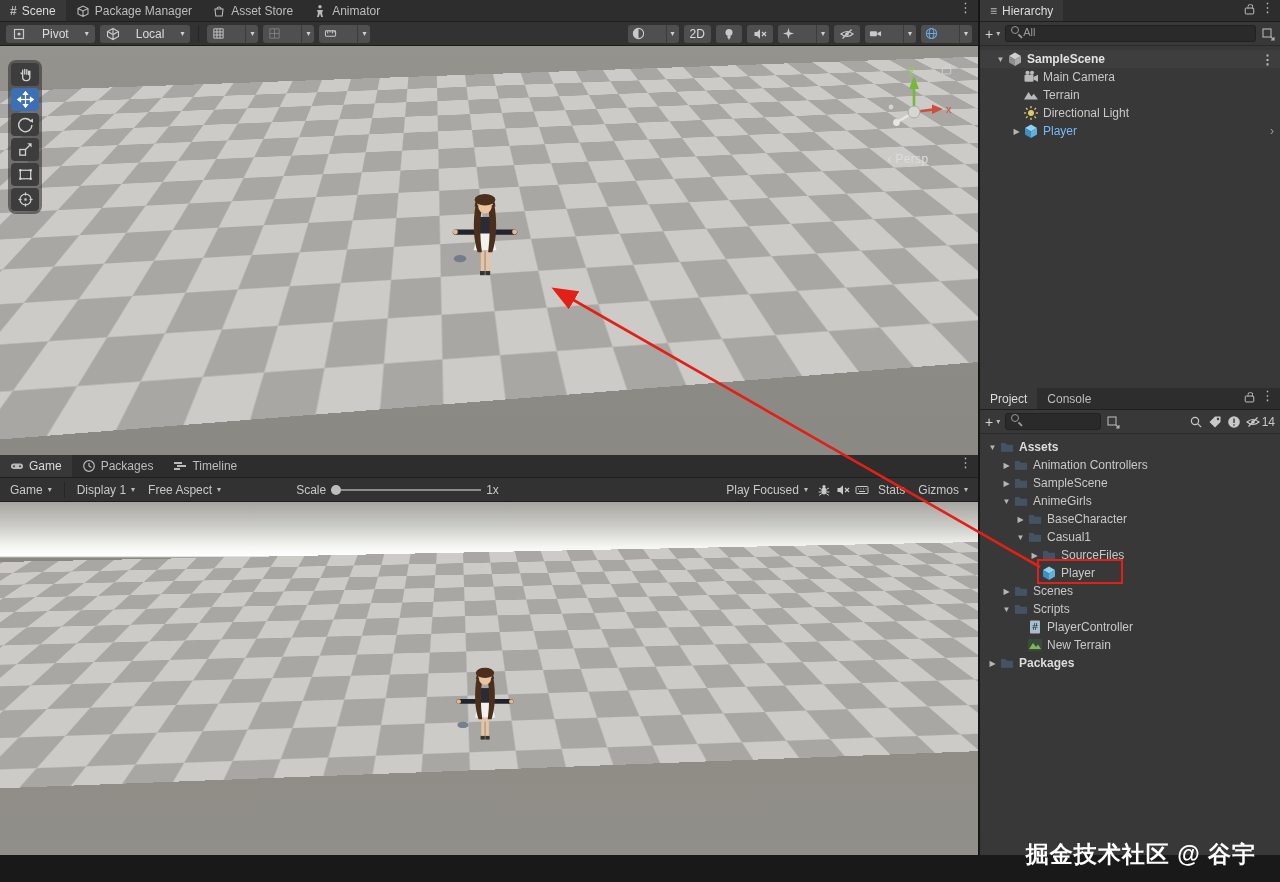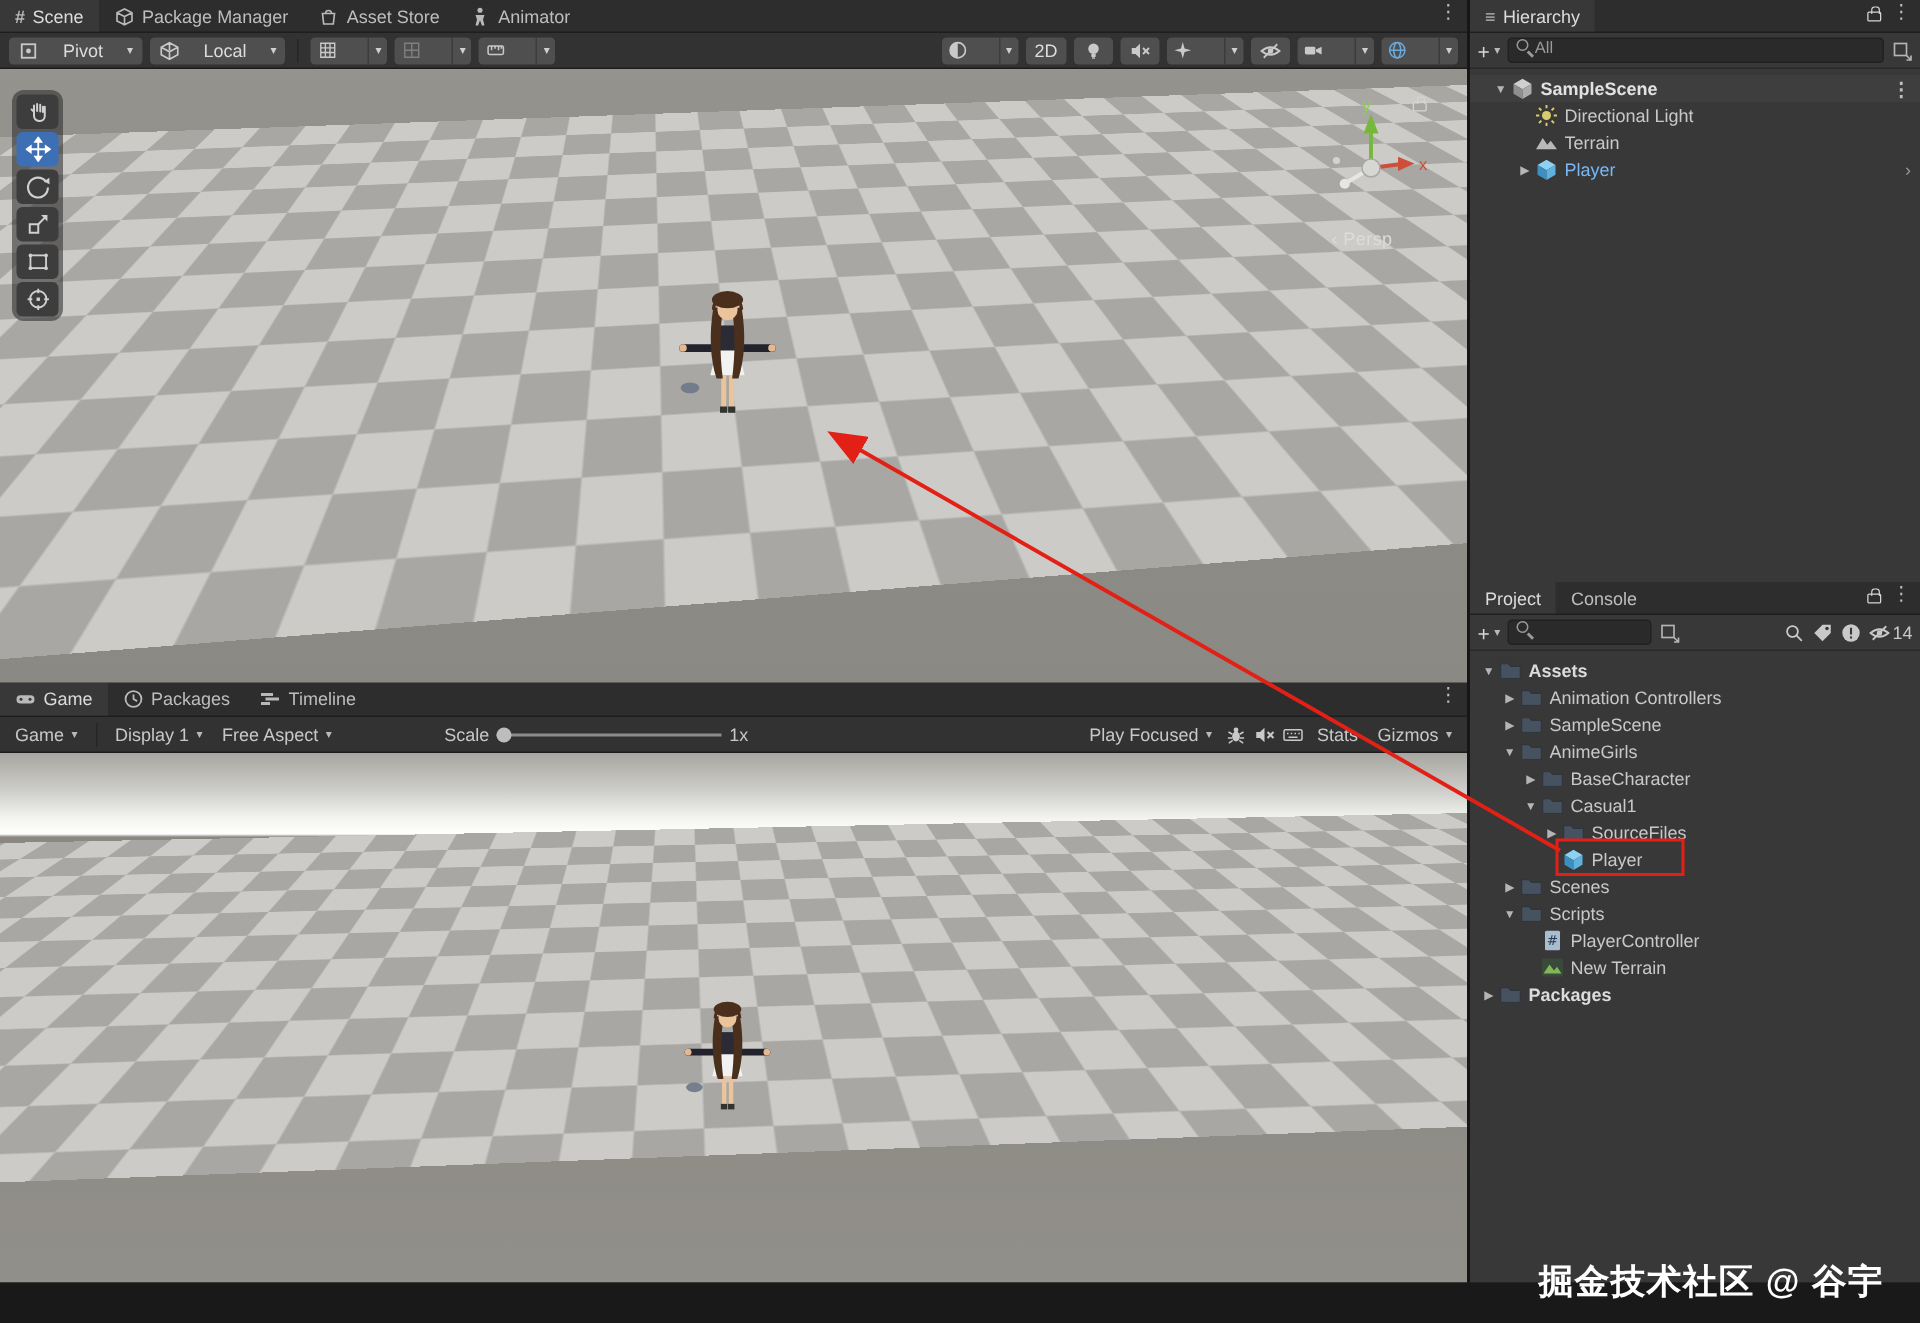--- a/index.html
+++ b/index.html
@@ -503,44 +503,55 @@
             <path d="M8 1.5 L14 5 L8 8.5 L2 5 Z" fill="#cfcfcf"></path>
             <path d="M2 5 L8 8.5 V15 L2 11.5 Z" fill="#8f8f8f"></path>
             <path d="M14 5 L8 8.5 V15 L14 11.5 Z" fill="#ababab"></path>
           </svg>
         </span>
       <span class="lbl">SampleScene</span>
       <span class="menu-dots" style="margin-left:auto">⋮</span>
     </div>
     <div class="trow" style="padding-left:43px">
       <span class="ricon">
+          <svg viewBox="0 0 16 16" fill="#b9b9b9">
+            <circle cx="4.5" cy="3.8" r="2.1"></circle>
+            <circle cx="9" cy="3.8" r="2.1"></circle>
+            <rect x="1.5" y="5.8" width="9" height="7" rx="1"></rect>
+            <path d="M10.5 8 L15 5.8 V12.8 L10.5 10.6 Z"></path>
+          </svg>
+        </span>
+      <span class="lbl">Main Camera</span>
+    </div>
+    <div class="trow" style="padding-left:43px">
+      <span class="ricon">
+          <svg viewBox="0 0 16 16">
+            <path d="M1 12.5 L5.5 5 L8.5 9.5 L10.8 6.8 L15 12.5 Z" fill="#b9b9b9"></path>
+          </svg>
+        </span>
+      <span class="lbl">Terrain</span>
+    </div>
+    <div class="trow" style="padding-left:43px">
+      <span class="ricon">
           <svg viewBox="0 0 16 16">
             <circle cx="8" cy="8" r="3" fill="#d8ca6e"></circle>
             <g stroke="#d8ca6e" stroke-width="1.3">
               <line x1="8" y1="1" x2="8" y2="3.2"></line>
               <line x1="8" y1="12.8" x2="8" y2="15"></line>
               <line x1="1" y1="8" x2="3.2" y2="8"></line>
               <line x1="12.8" y1="8" x2="15" y2="8"></line>
               <line x1="3" y1="3" x2="4.6" y2="4.6"></line>
               <line x1="11.4" y1="11.4" x2="13" y2="13"></line>
               <line x1="13" y1="3" x2="11.4" y2="4.6"></line>
               <line x1="3" y1="13" x2="4.6" y2="11.4"></line>
             </g>
           </svg>
         </span>
       <span class="lbl">Directional Light</span>
     </div>
-    <div class="trow" style="padding-left:43px">
-      <span class="ricon">
-          <svg viewBox="0 0 16 16">
-            <path d="M1 12.5 L5.5 5 L8.5 9.5 L10.8 6.8 L15 12.5 Z" fill="#b9b9b9"></path>
-          </svg>
-        </span>
-      <span class="lbl">Terrain</span>
-    </div>
     <div class="trow" style="padding-left:30px">
       <span class="tcaret">▶</span>
       <span class="ricon">
           <svg viewBox="0 0 16 16">
             <path d="M8 1.5 L14 5 L8 8.5 L2 5 Z" fill="#8ed1f2"></path>
             <path d="M2 5 L8 8.5 V15 L2 11.5 Z" fill="#3e8fc0"></path>
             <path d="M14 5 L8 8.5 V15 L14 11.5 Z" fill="#5fb2dd"></path>
           </svg>
         </span>
       <span class="lbl blue-label">Player</span>

